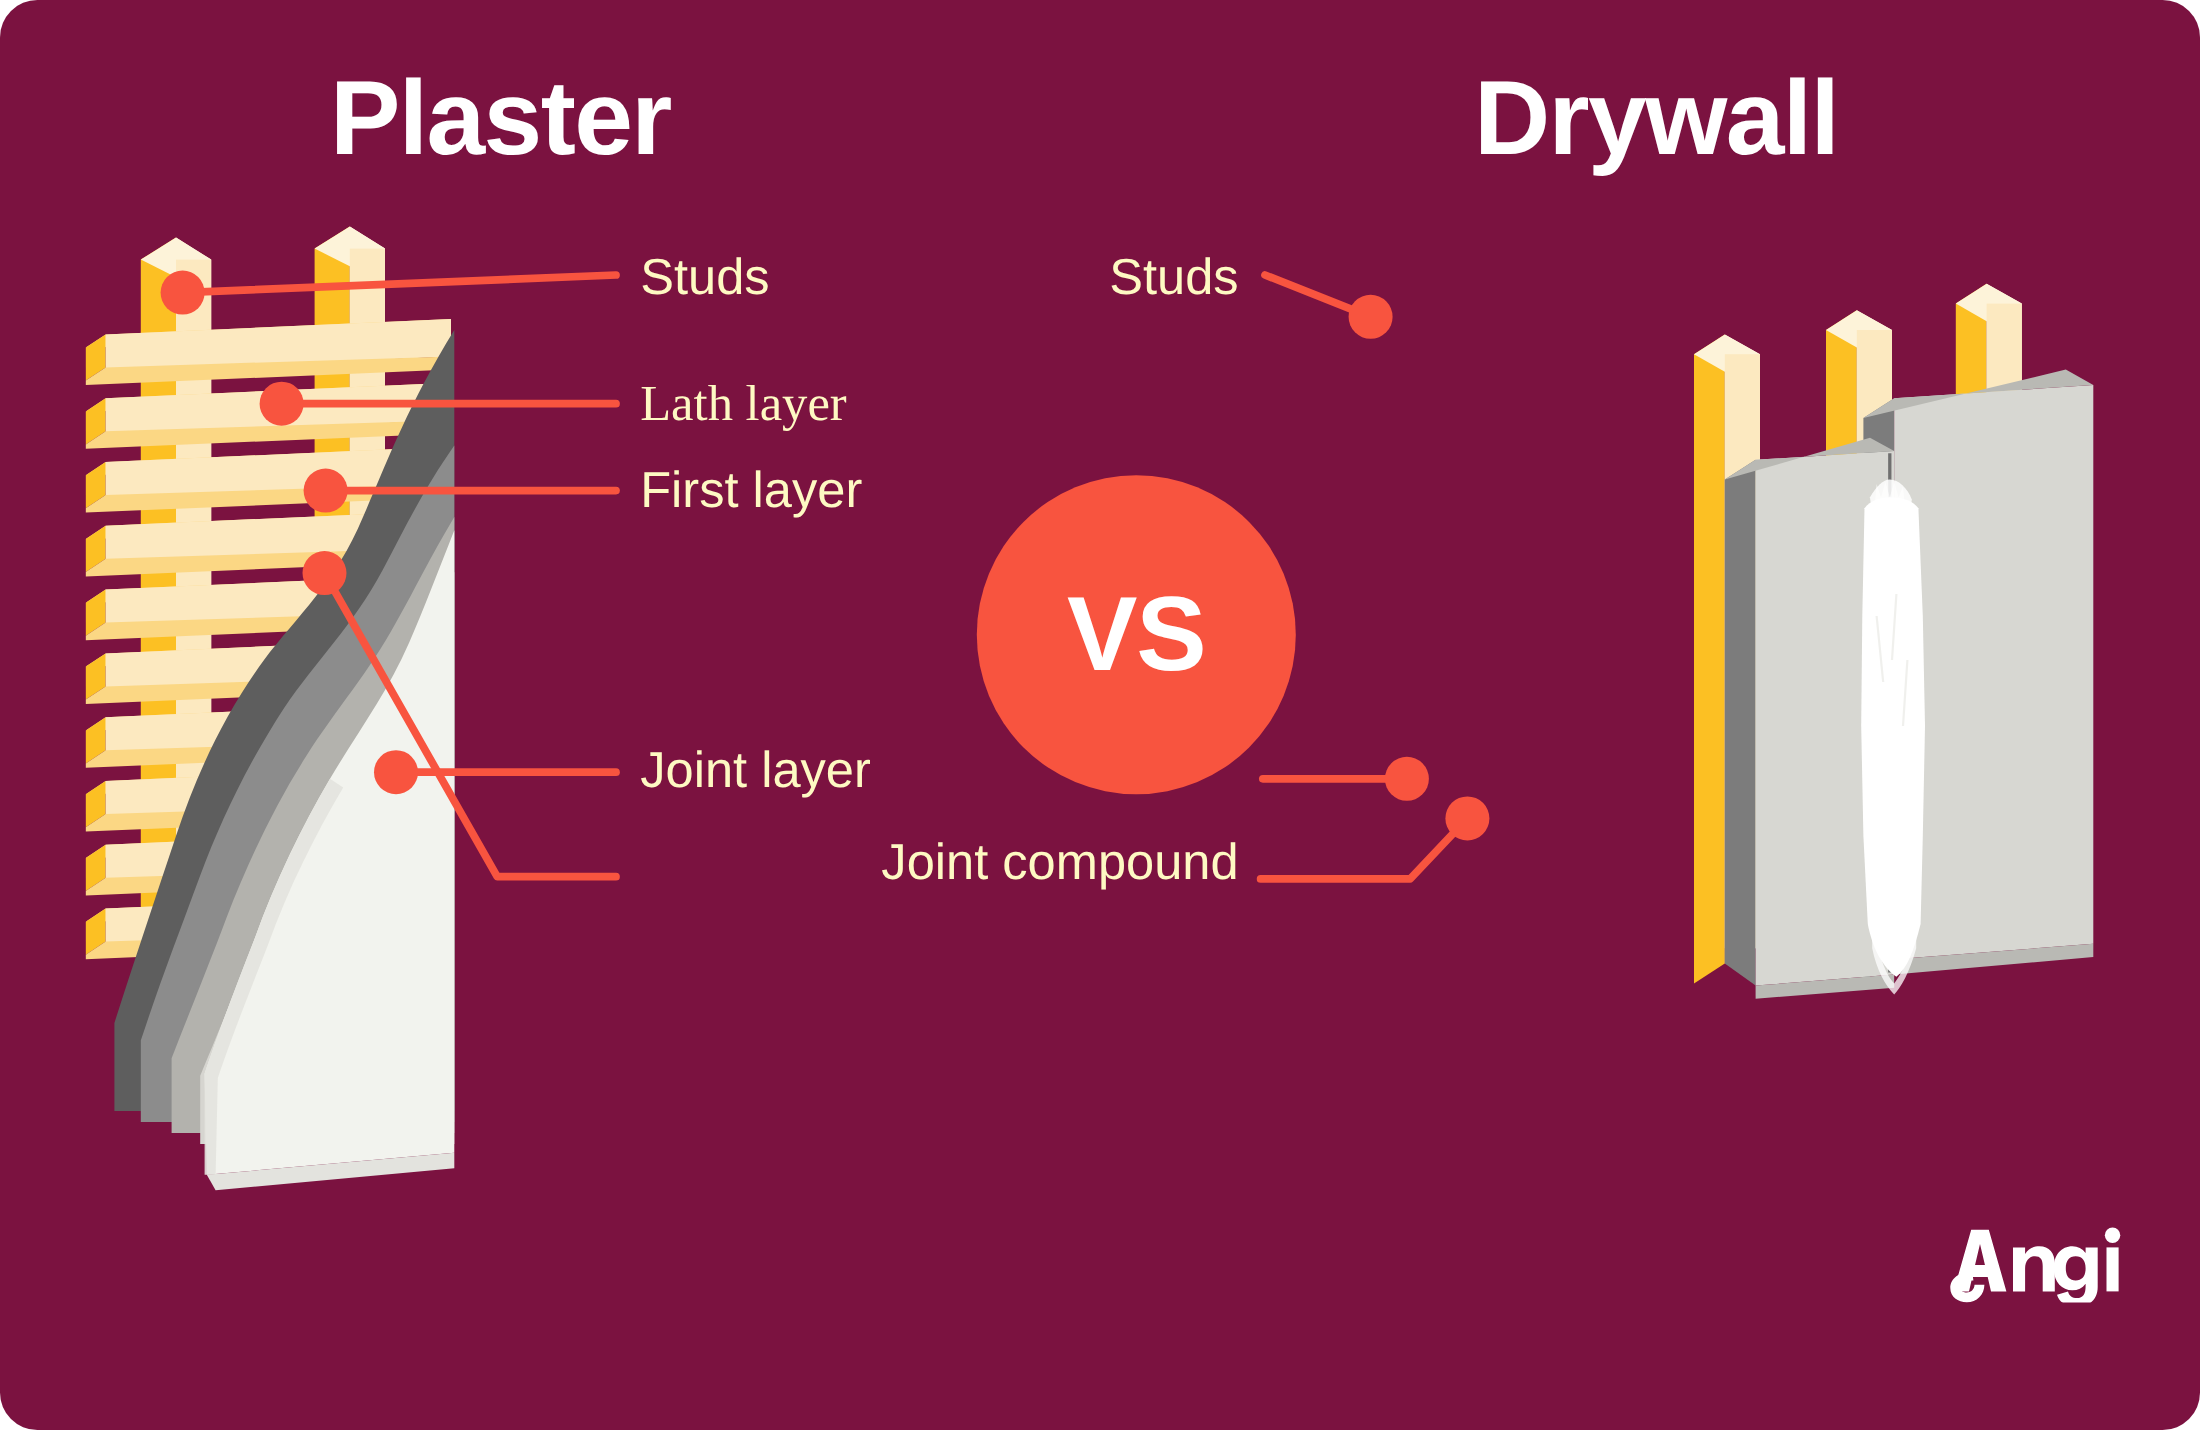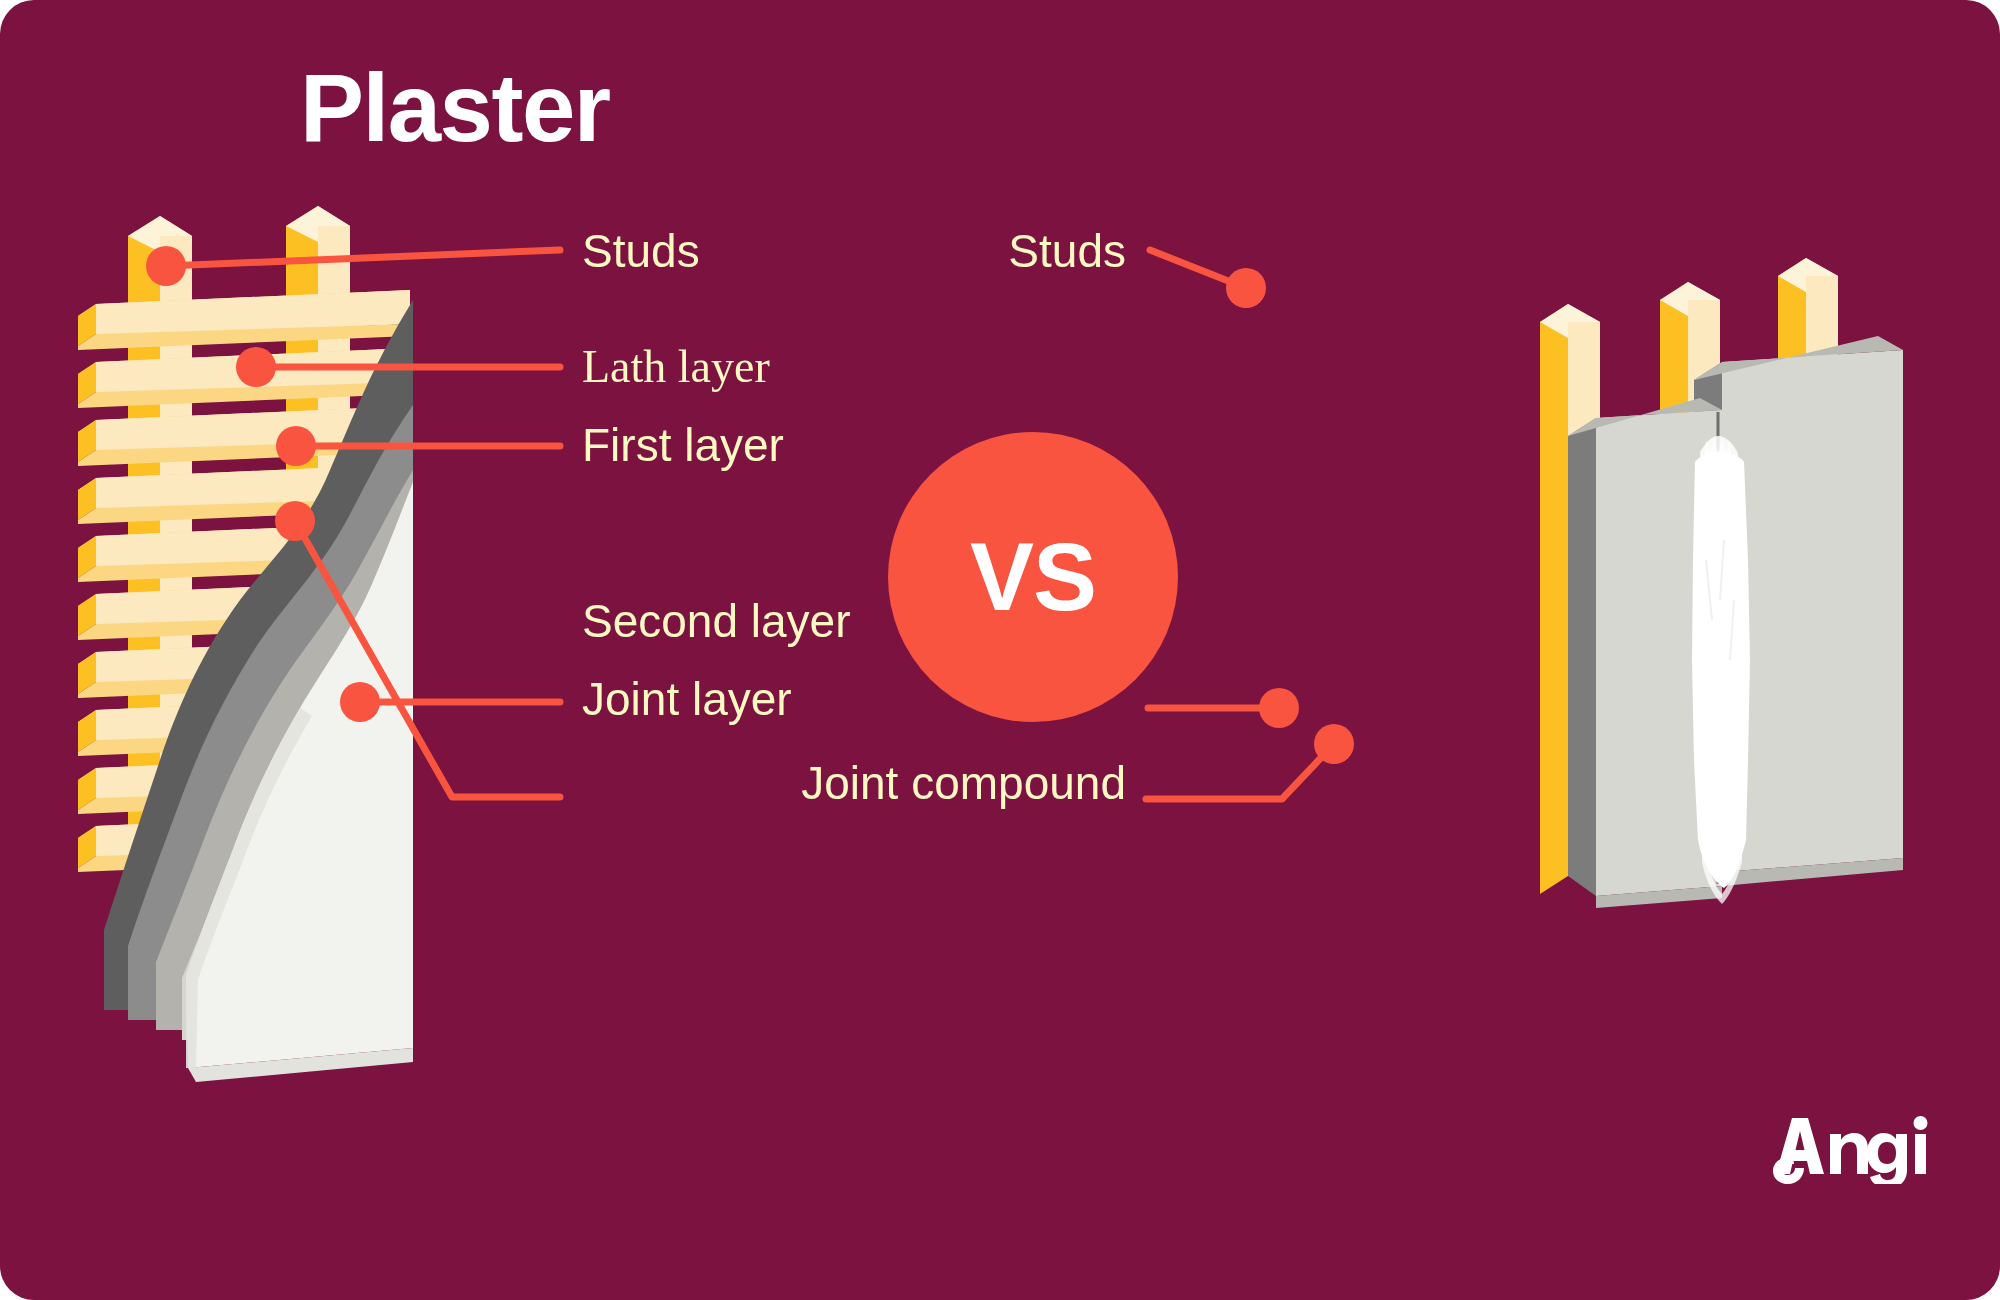--- a/index.html
+++ b/index.html
@@ -251,29 +251,29 @@
       <circle cx="296" cy="446" r="20"></circle>
       <circle cx="295" cy="521" r="20"></circle>
       <circle cx="360" cy="702" r="20"></circle>
       <circle cx="1246" cy="288" r="20"></circle>
       <circle cx="1279" cy="708" r="20"></circle>
       <circle cx="1334" cy="744" r="20"></circle>
     </g>
   </svg>
 
   <div class="title" id="title-plaster">Plaster</div>
+  <div class="title" id="title-drywall">Drywall</div>
 
   <div id="vs-badge" style="background: rgb(248, 84, 63); text-align: center;">
     <span>VS</span>
   </div>
 
   <div class="callout" style="left:582px;top:228px;">Studs</div>
   <div class="callout" style="left:582px;top:344px;font-family:Liberation Serif, serif;">Lath layer</div>
   <div class="callout" style="left:582px;top:422px;">First layer</div>
-  <div class="callout" style="left:582px;top:598px;">Second layer</div>
   <div class="callout" style="left:582px;top:676px;">Joint layer</div>
 
   <div class="callout right-align" style="left:726px;top:228px;width:400px;">Studs</div>
   <div class="callout right-align" style="left:606px;top:760px;width:520px;">Joint compound</div>
 
   <svg id="angi-logo" viewBox="0 0 190 72" preserveAspectRatio="xMidYMid meet">
 
     <g fill="#FFFFFF">
 
       <path d="M30,6 L46,6 L62,62 L48,62 L45,49 L31,49 L28,62 L14,62 Z

